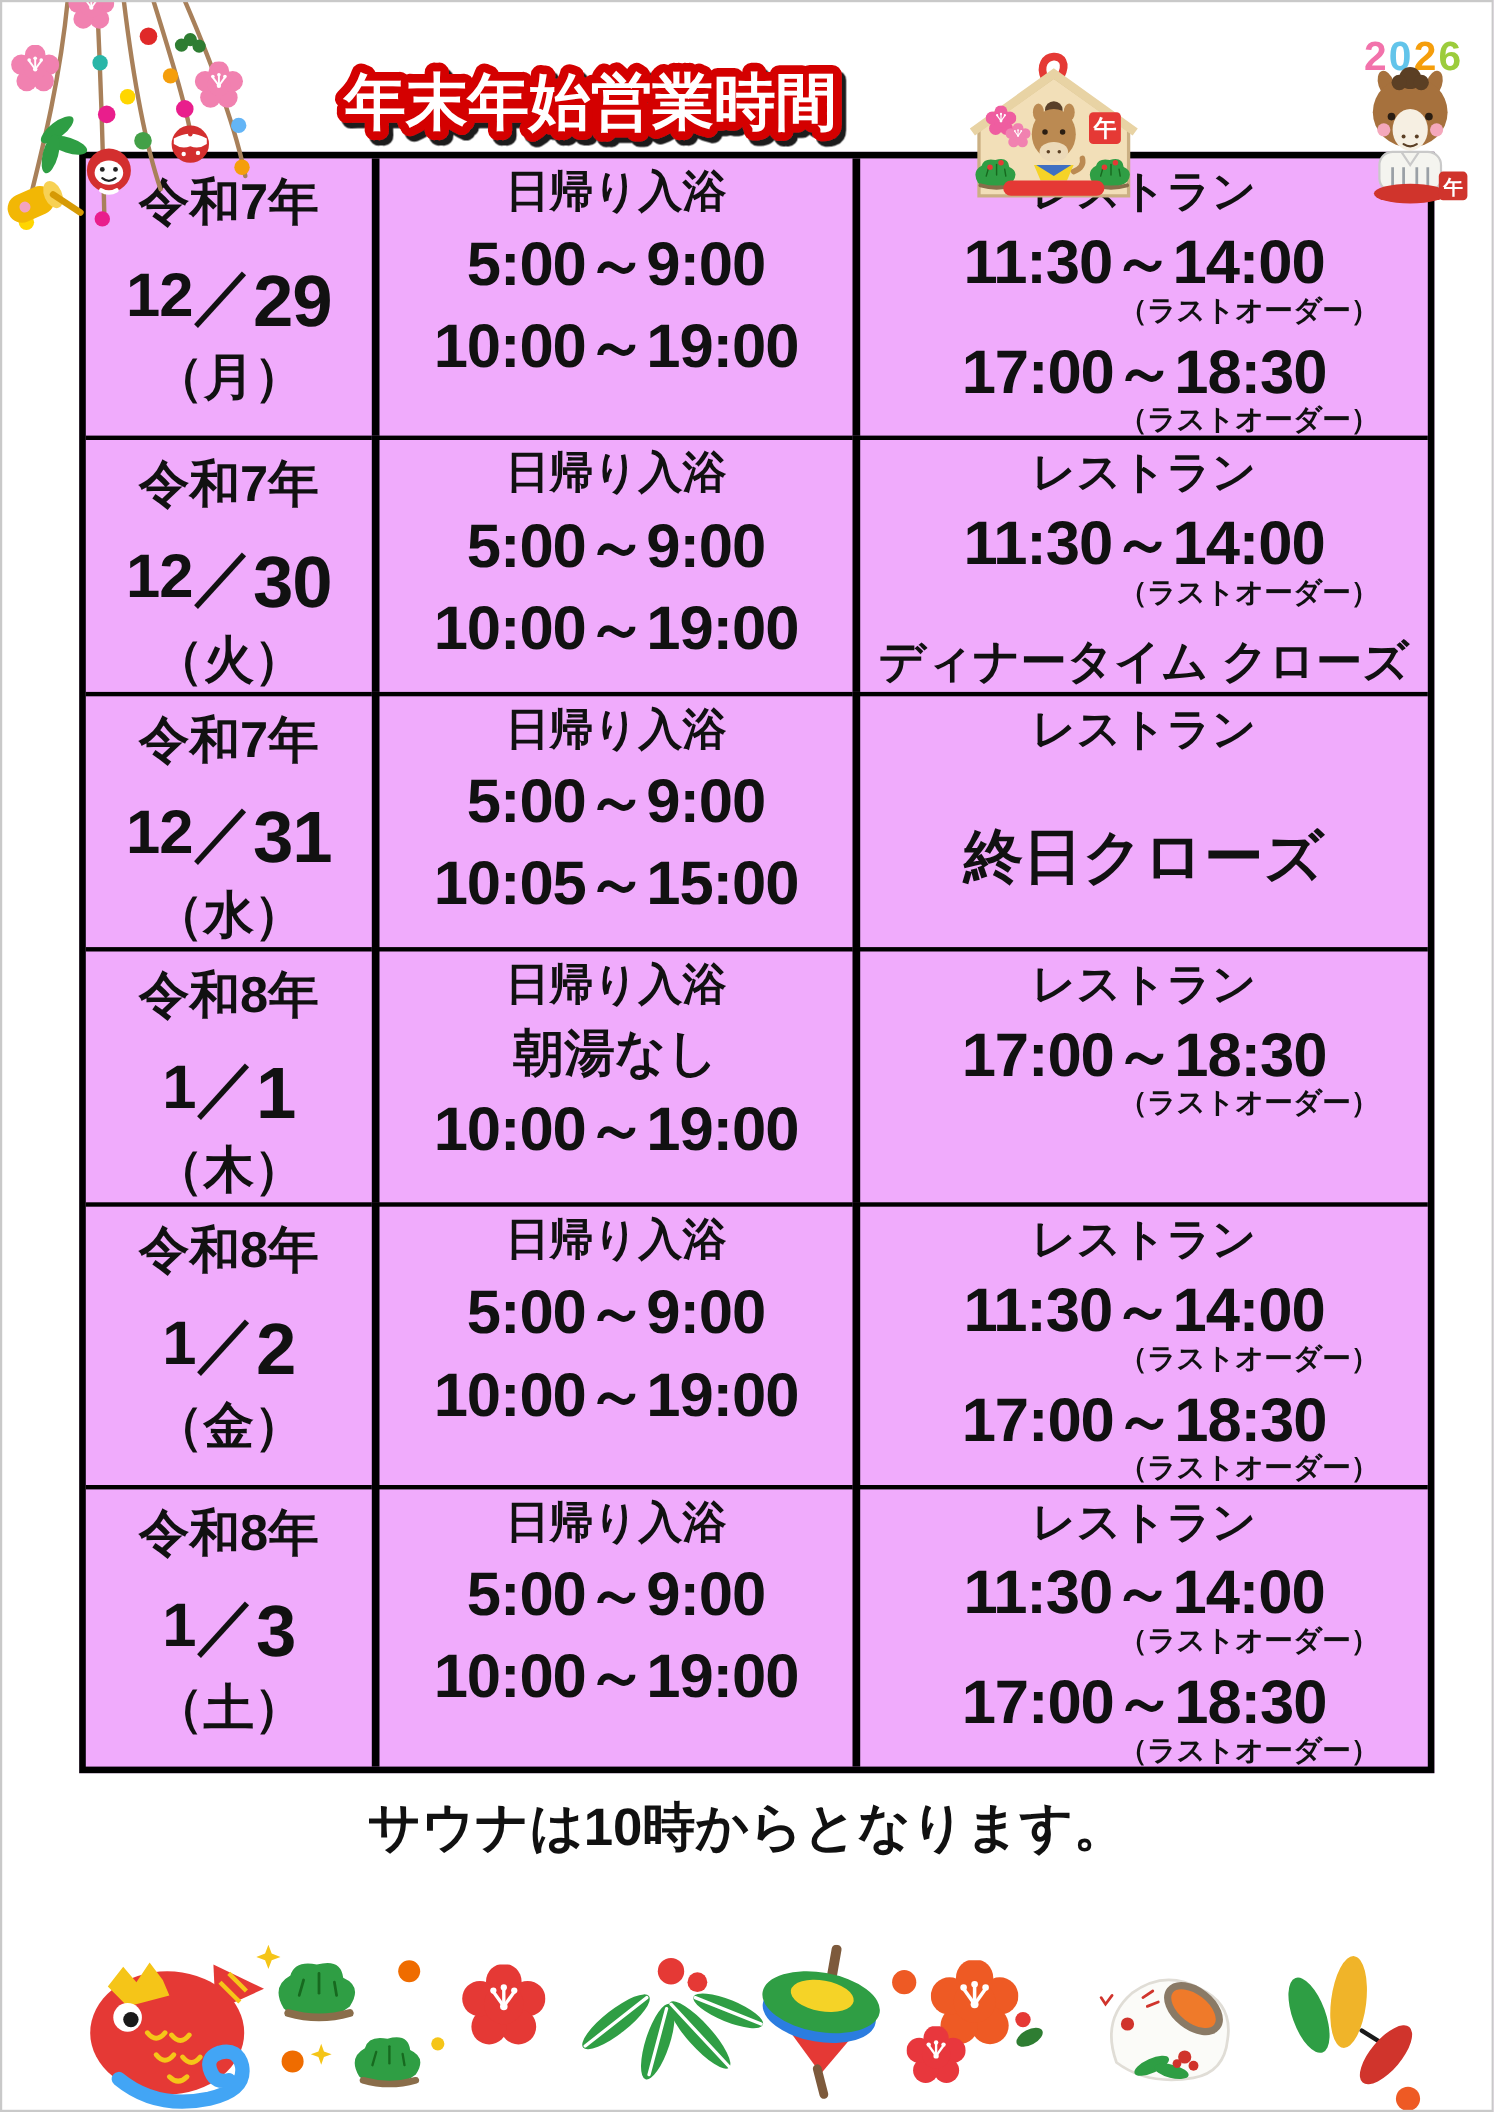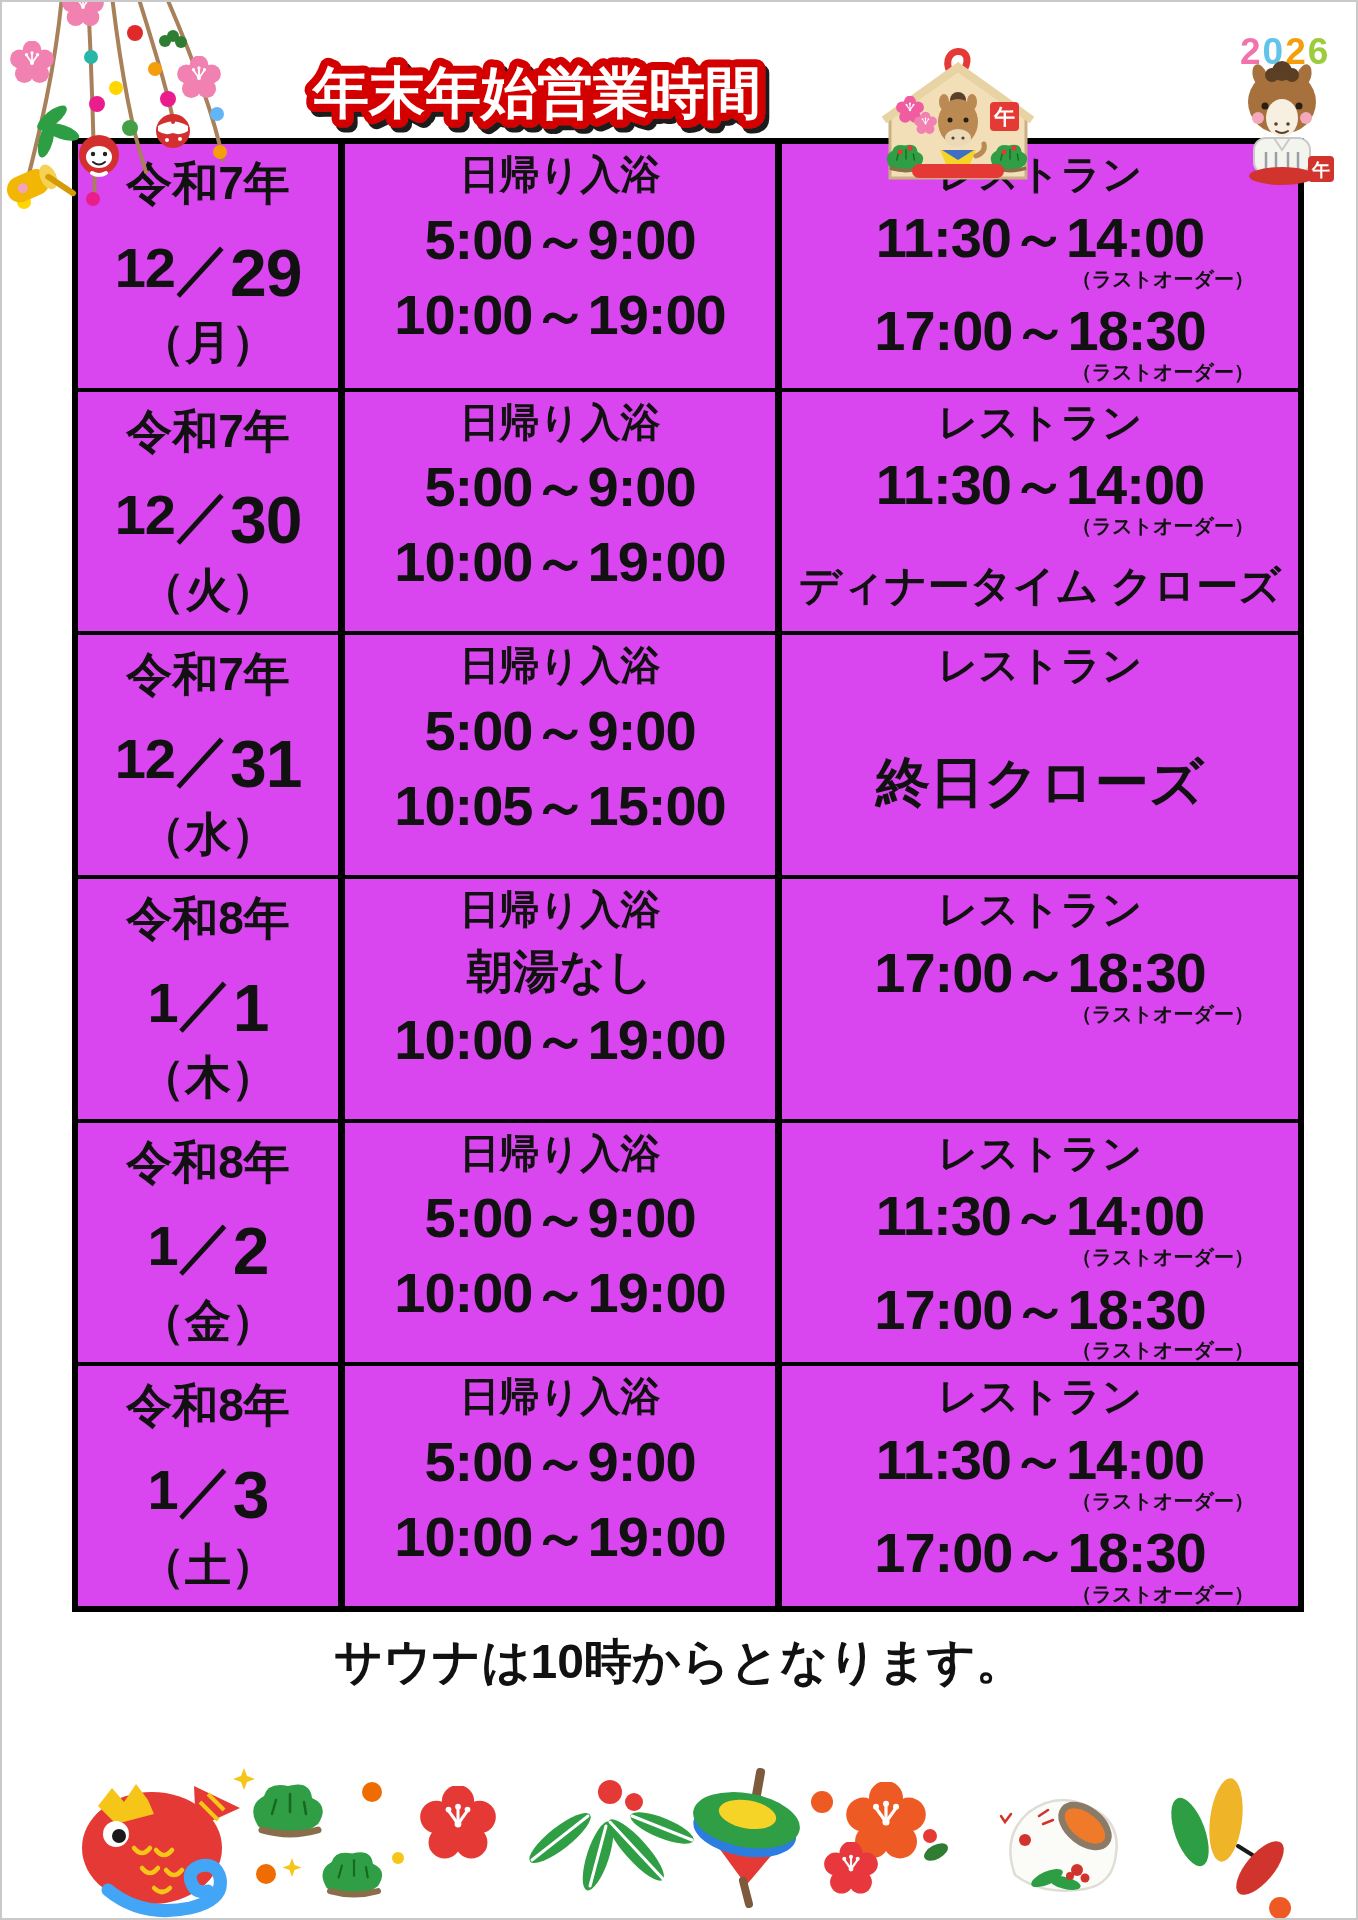--- a/index.html
+++ b/index.html
@@ -7,36 +7,36 @@
        font-family:"Liberation Sans","DejaVu Sans",sans-serif;color:#111;overflow:hidden;}
   .frame{position:absolute;inset:0;border:2px solid #c9c9c9;pointer-events:none;z-index:50;}
   svg text{font-family:"Liberation Sans","DejaVu Sans",sans-serif;}
 
   .deco-top{position:absolute;left:0;top:0;width:1358px;height:235px;z-index:5;pointer-events:none;}
   .deco-bottom{position:absolute;left:0;top:1768px;width:1358px;height:152px;z-index:5;pointer-events:none;}
 
   
   .sched{position:absolute;left:72px;top:138px;width:1232px;height:1474px;
          border:6px solid #000;box-sizing:border-box;display:grid;
-         grid-template-columns:260px 437px 1fr;grid-auto-rows:1fr;background:#d946ef;z-index:2;}
+         grid-template-columns:260px 437px 1fr;grid-auto-rows:1fr;background:#f0abfc;z-index:2;}
   .cell{display:flex;flex-direction:column;align-items:center;box-sizing:border-box;
         padding-top:8px;line-height:1.12;font-weight:700;text-align:center;}
   .r2plus{border-top:4px solid #000;}
   .vline{border-left:7px solid #000;}
 
   .era{font-size:46px;margin-top:6px;}
   .dateline{font-size:56px;margin-top:18px;letter-spacing:-1px;}
   .dateline .day{font-size:66px;position:relative;top:9px;}
   .weekday{font-size:46px;margin-top:16px;}
 
   .cell-head{font-size:40px;}
   .time{font-size:56px;letter-spacing:-1px;margin-top:12px;white-space:nowrap;}
   .c-rest .time{margin-top:10px;}
   .tgroup{width:100%;}
-  .note{display:block;width:100%;box-sizing:border-box;font-size:20px;text-align:right;
+  .note{display:block;width:100%;box-sizing:border-box;font-size:26px;text-align:right;
         padding-right:44px;margin-top:-2px;letter-spacing:0;}
   .closed-all{font-size:54px;margin-top:64px;}
   .dinner-closed{font-size:42px;margin-top:24px;white-space:nowrap;}
   .lunch-closed{font-size:40px;margin-top:12px;white-space:nowrap;}
   .asayu{font-size:46px;margin-top:14px;}
 
   .notes{position:absolute;left:0;top:1630px;width:1358px;text-align:center;z-index:2;
          font-size:48px;font-weight:700;line-height:1.32;}
 </style>
 </head>

